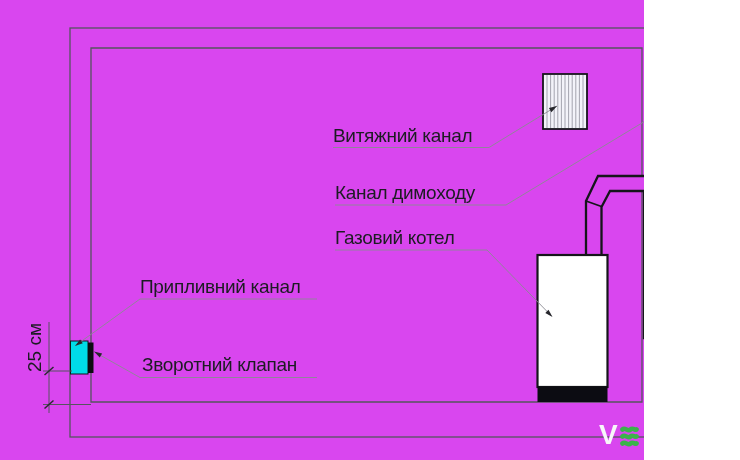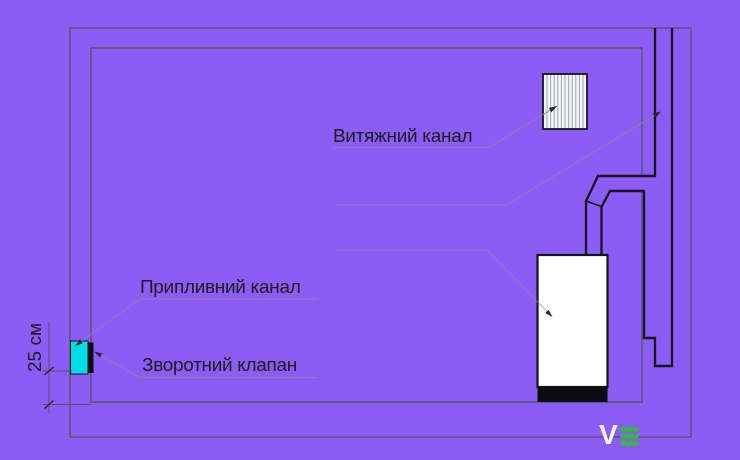--- a/index.html
+++ b/index.html
@@ -1,19 +1,19 @@
 <!DOCTYPE html>
 <html><head>
 <meta charset="utf-8">
 <style>
   html,body{margin:0;padding:0;}
   #stage{
     position:relative;
-    width:740px;height:460px;
-    background:#8b5cf6;
+    width:644px;height:460px;
+    background:#d946ef;
     overflow:hidden;
     font-family:"Liberation Sans",sans-serif;
   }
   #drawing{position:absolute;left:0;top:0;}
   .callout{
     position:absolute;
     font-size:19px;
     line-height:20px;
     letter-spacing:-0.3px;
     color:#1c1c22;
@@ -101,21 +101,23 @@
       <polygon points="557,106 551.4,112.3 548.9,108"></polygon>
       <polygon points="661,111.5 655.5,117.8 652.9,113.5"></polygon>
       <polygon points="552.5,317 545.3,312.9 548.5,309.7"></polygon>
       <polygon points="75,346 80.1,339.4 82.8,343.2"></polygon>
       <polygon points="94,351.5 102.1,353.5 99.8,357.5"></polygon>
     </g>
   </svg>
 
   <div class="callout" style="left:333px;top:126px">Витяжний канал</div>
 
+  <div class="callout" style="left:335px;top:183px">Канал димоходу</div>
 
+  <div class="callout" style="left:335px;top:228px">Газовий котел</div>
 
   <div class="callout" style="left:140px;top:277px">Припливний канал</div>
 
   <div class="callout" style="left:142px;top:355px">Зворотний клапан</div>
 
   <div id="dim-label">25 см</div>
 
   <div id="logo">
     <span>V</span>
     <svg class="waves" width="19" height="23" viewBox="0 0 19 23">

